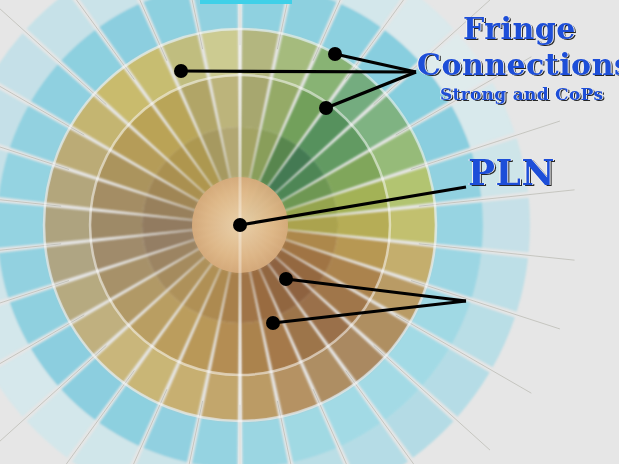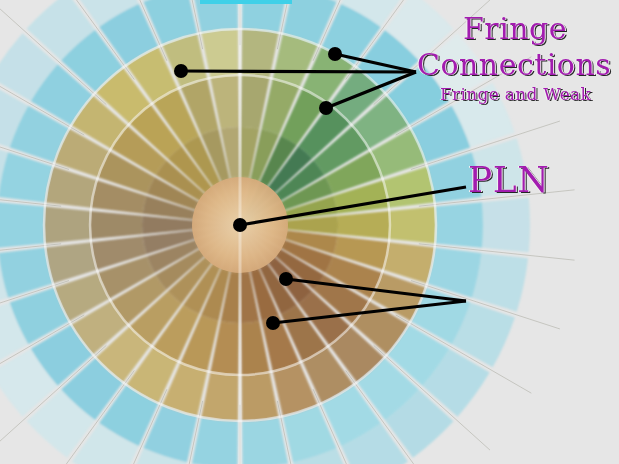--- a/index.html
+++ b/index.html
@@ -24,24 +24,24 @@
   }
   #leaders {
     position: absolute;
     left: 0;
     top: 0;
     width: 619px;
     height: 464px;
   }
   .label {
     position: absolute;
-    color: #a21caf;
+    color: #1d4ed8;
     white-space: nowrap;
     font-family: "DejaVu Serif", serif;
-    font-weight: normal;
+    font-weight: bold;
     letter-spacing: 0.5px;
     text-shadow:
        1px 0 0 #f0f0f0,
        2px 1px 0 #262626,
       -1px 0 0 #f2f2f2;
   }
   #label-fringe {
     left: 463px;
     top: 12px;
     font-size: 30px;
@@ -55,21 +55,21 @@
   }
   #label-strongweak {
     left: 440px;
     top: 84px;
     font-size: 17px;
     line-height: 20px;
     letter-spacing: 0.3px;
   }
   #label-pln {
     left: 468px;
-    top: 160px;
+    top: 152px;
     font-size: 36px;
     line-height: 40px;
   }
   #label-cops {
     left: 468px;
     top: 280px;
     font-size: 36px;
     line-height: 40px;
   }
 </style>
@@ -334,18 +334,18 @@
       <line x1="286" y1="279" x2="466" y2="301" stroke="#000000" stroke-width="3.2"></line>
       <line x1="273" y1="323" x2="466" y2="301" stroke="#000000" stroke-width="3.2"></line>
       <circle cx="286" cy="279" r="7" fill="#000000"></circle>
       <circle cx="273" cy="323" r="7" fill="#000000"></circle>
     </svg>
 
   <div class="label" id="label-fringe">Fringe</div>
 
   <div class="label" id="label-connections">Connections</div>
 
-  <div class="label" id="label-strongweak">Fringe and Weak</div>
+  <div class="label" id="label-strongweak">Strong and CoPs</div>
 
   <div class="label" id="label-pln">PLN</div>
 
 
 </div>
 
 </body></html>

